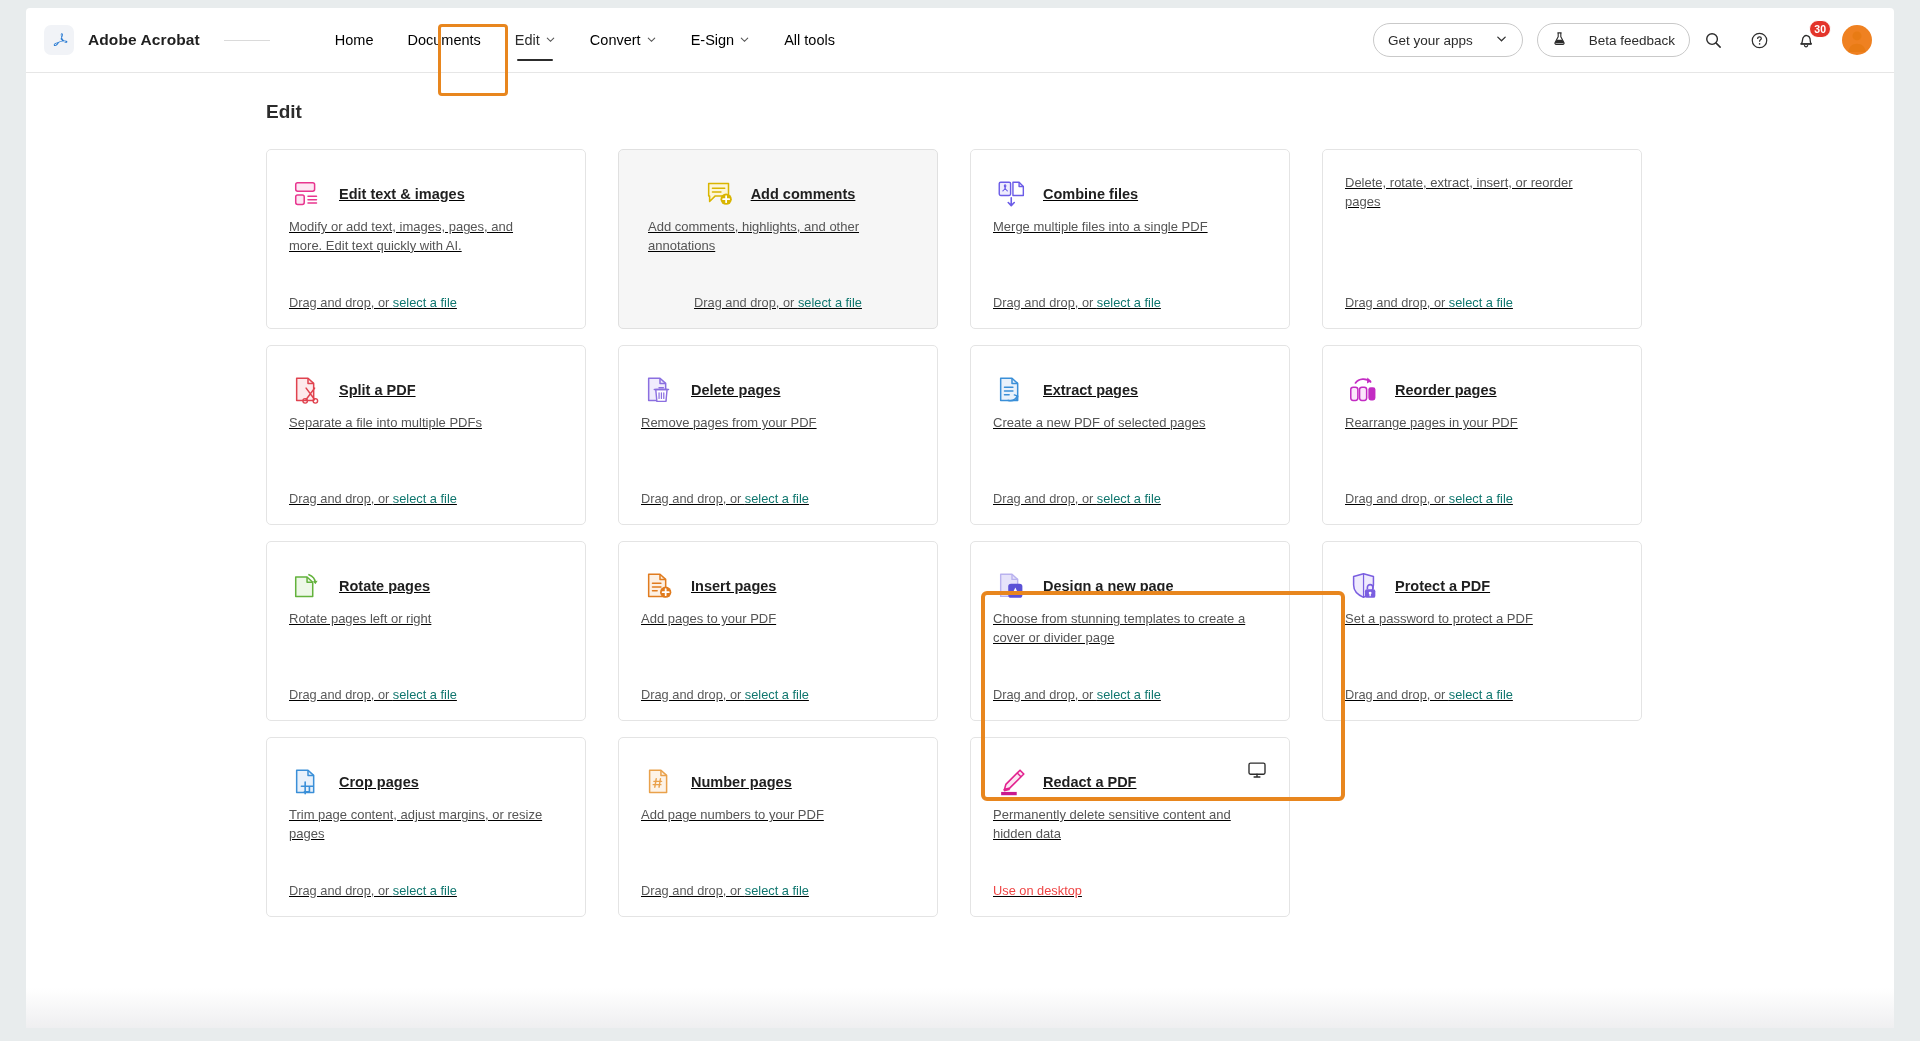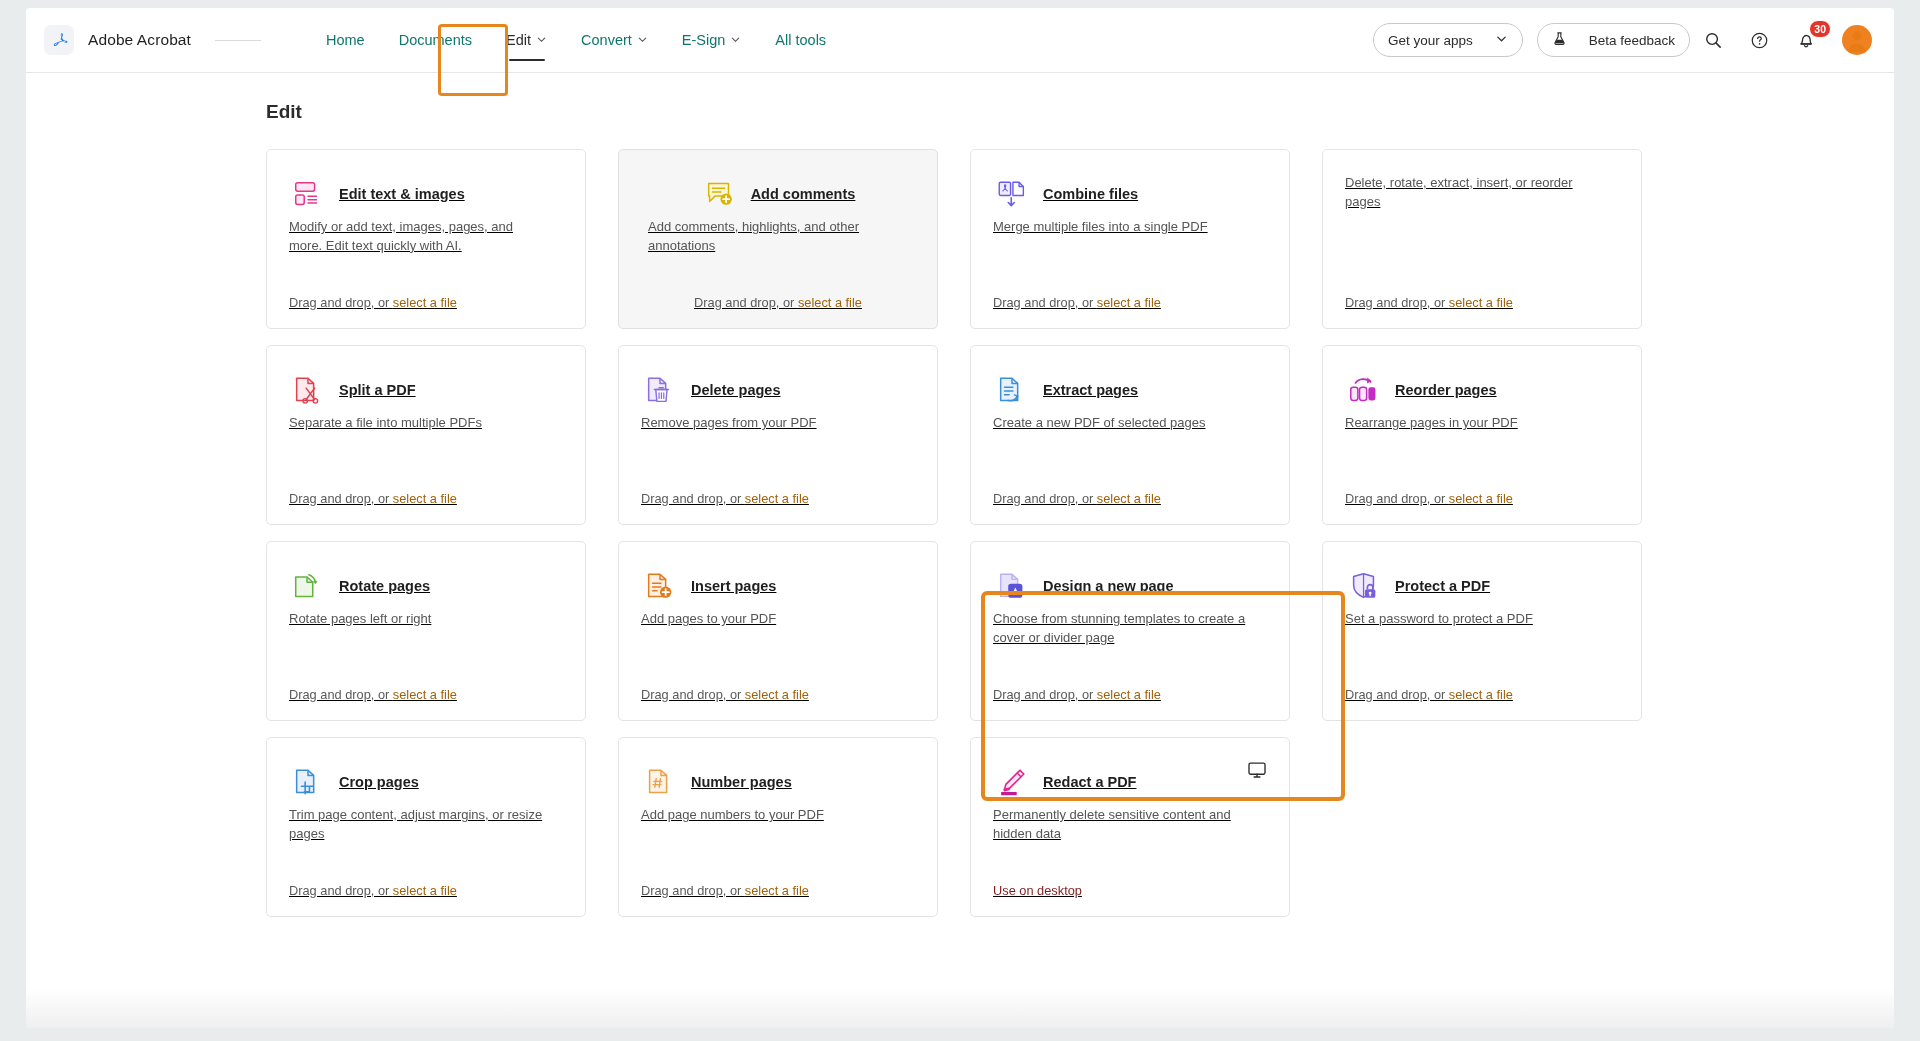--- a/index.html
+++ b/index.html
@@ -34,34 +34,34 @@
   }
   .brand { display: flex; align-items: center; gap: 14px; }
   .acro-logo {
     width: 30px; height: 30px; border-radius: 7px;
     background: #f1f3f7;
     display: flex; align-items: center; justify-content: center;
     position: relative;
   }
   .acro-logo svg { display: block; }
   .brand-name {
-    font-size: 15.5px; font-weight: normal; color: #1f1f1f;
+    font-size: 15.5px; font-weight: bold; color: #1f1f1f;
     letter-spacing: .1px; white-space: nowrap;
   }
   .brand-rule {
     width: 46px; height: 1px; background: #dadada; margin-left: 10px;
   }
 
   .nav { display: flex; align-items: center; margin-left: 48px; height: 100%; }
   .nav-item {
     position: relative;
     display: flex; align-items: center; gap: 5px;
     padding: 0 17px;
     height: 100%;
-    font-size: 14.5px; color: #0f766e;
+    font-size: 14.5px; color: #000000;
     cursor: pointer; white-space: nowrap;
   }
   .nav-item .chev { display: inline-block; }
   .nav-item.active { color: #2c2c2c; }
   .nav-item.active .underline {
     position: absolute; left: 50%; transform: translateX(-50%);
     bottom: 11px; width: 36px; height: 2.5px; background: #2c2c2c; border-radius: 2px;
   }
   .edit-highlight {
     position: absolute;
@@ -127,22 +127,22 @@
   .card-head { display: flex; align-items: center; gap: 12px; min-height: 44px; }
   .card-icon { width: 38px; height: 38px; flex: 0 0 38px; display: flex; align-items: center; justify-content: center; }
   .card-icon svg { display: block; }
   .card-title { font-size: 14.5px; font-weight: bold; color: #1f1f1f; }
   .card-desc {
     margin-top: 2px;
     font-size: 13px; line-height: 1.45; color: #555555;
     max-width: 260px;
   }
   .card-foot { margin-top: auto; padding-top: 18px; font-size: 12.8px; color: #5a5a5a; }
-  .card-foot a { color: #a16207; text-decoration: none; cursor: pointer; }
-  .card-foot .desktop-link { color: #7f1d1d; }
+  .card-foot a { color: #0f766e; text-decoration: none; cursor: pointer; }
+  .card-foot .desktop-link { color: #ef4444; }
   .monitor-icon { position: absolute; top: 22px; right: 22px; }
 
   .card-highlight {
     position: absolute;
     border: 4px solid #e8861e; border-radius: 6px;
     pointer-events: none; z-index: 4;
   }
 </style>
 </head>
 <body>

